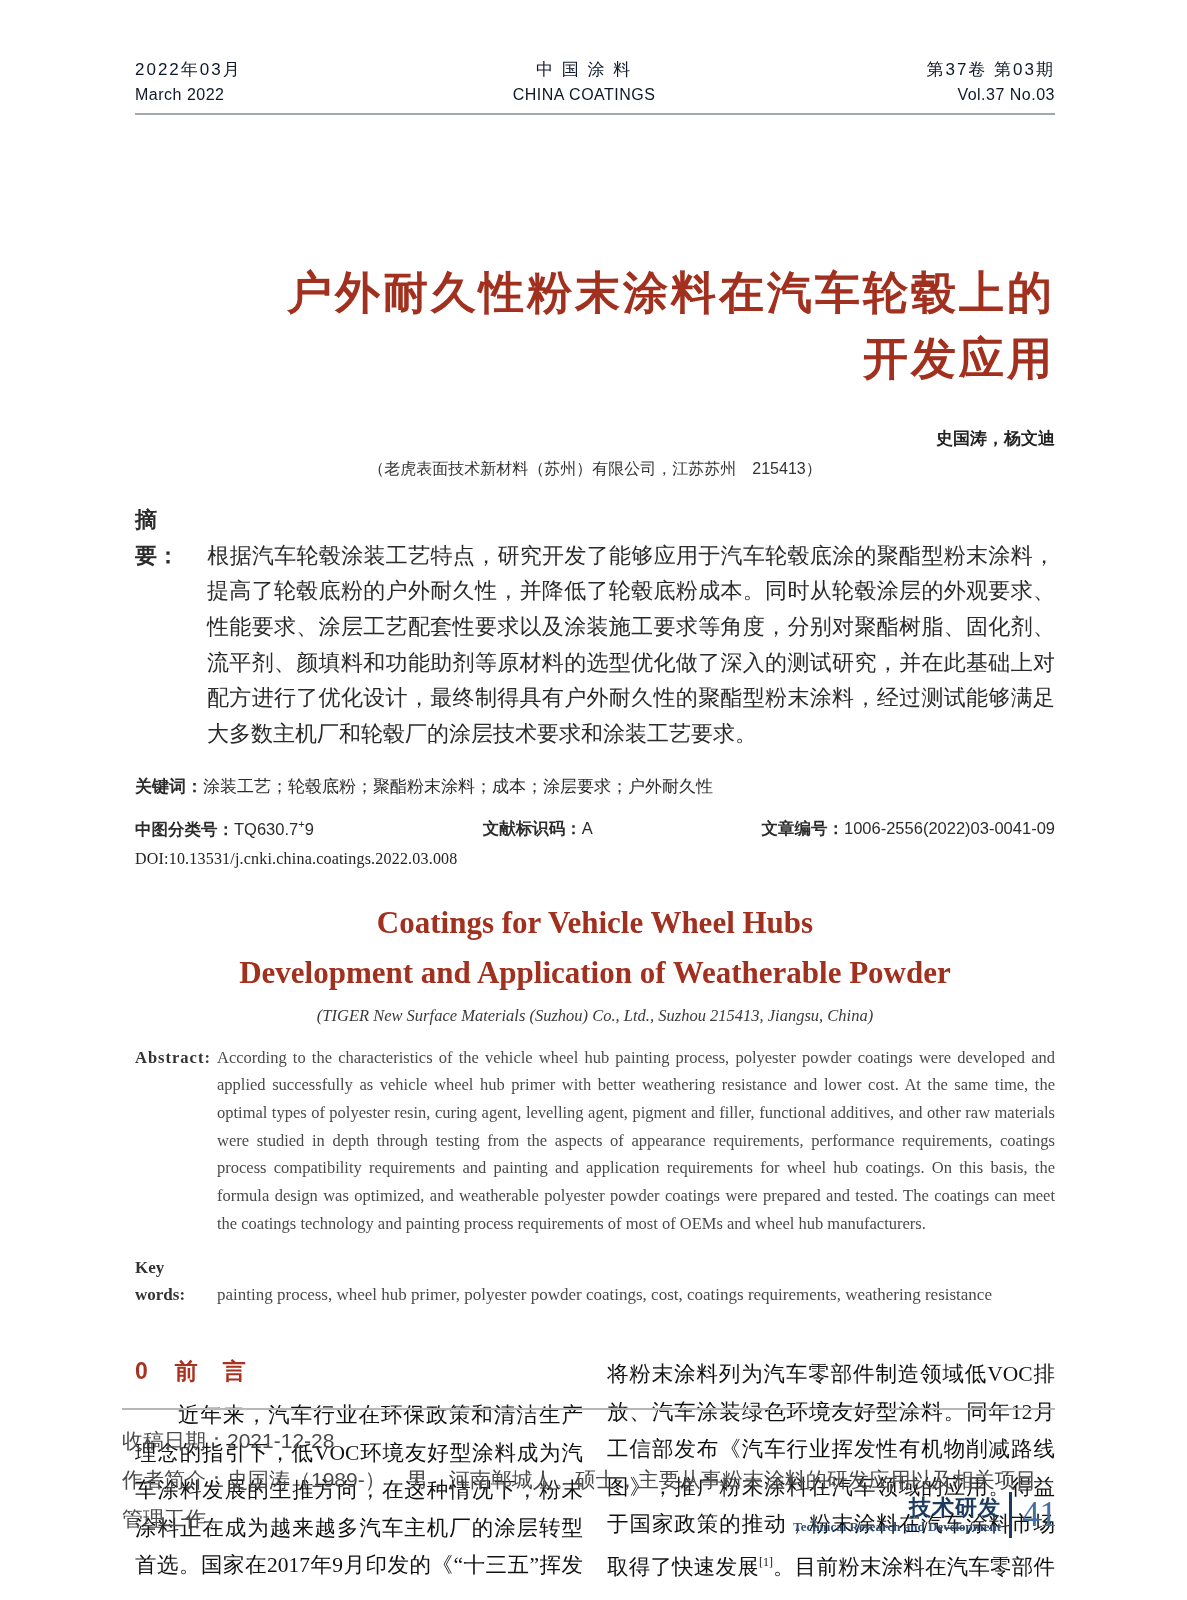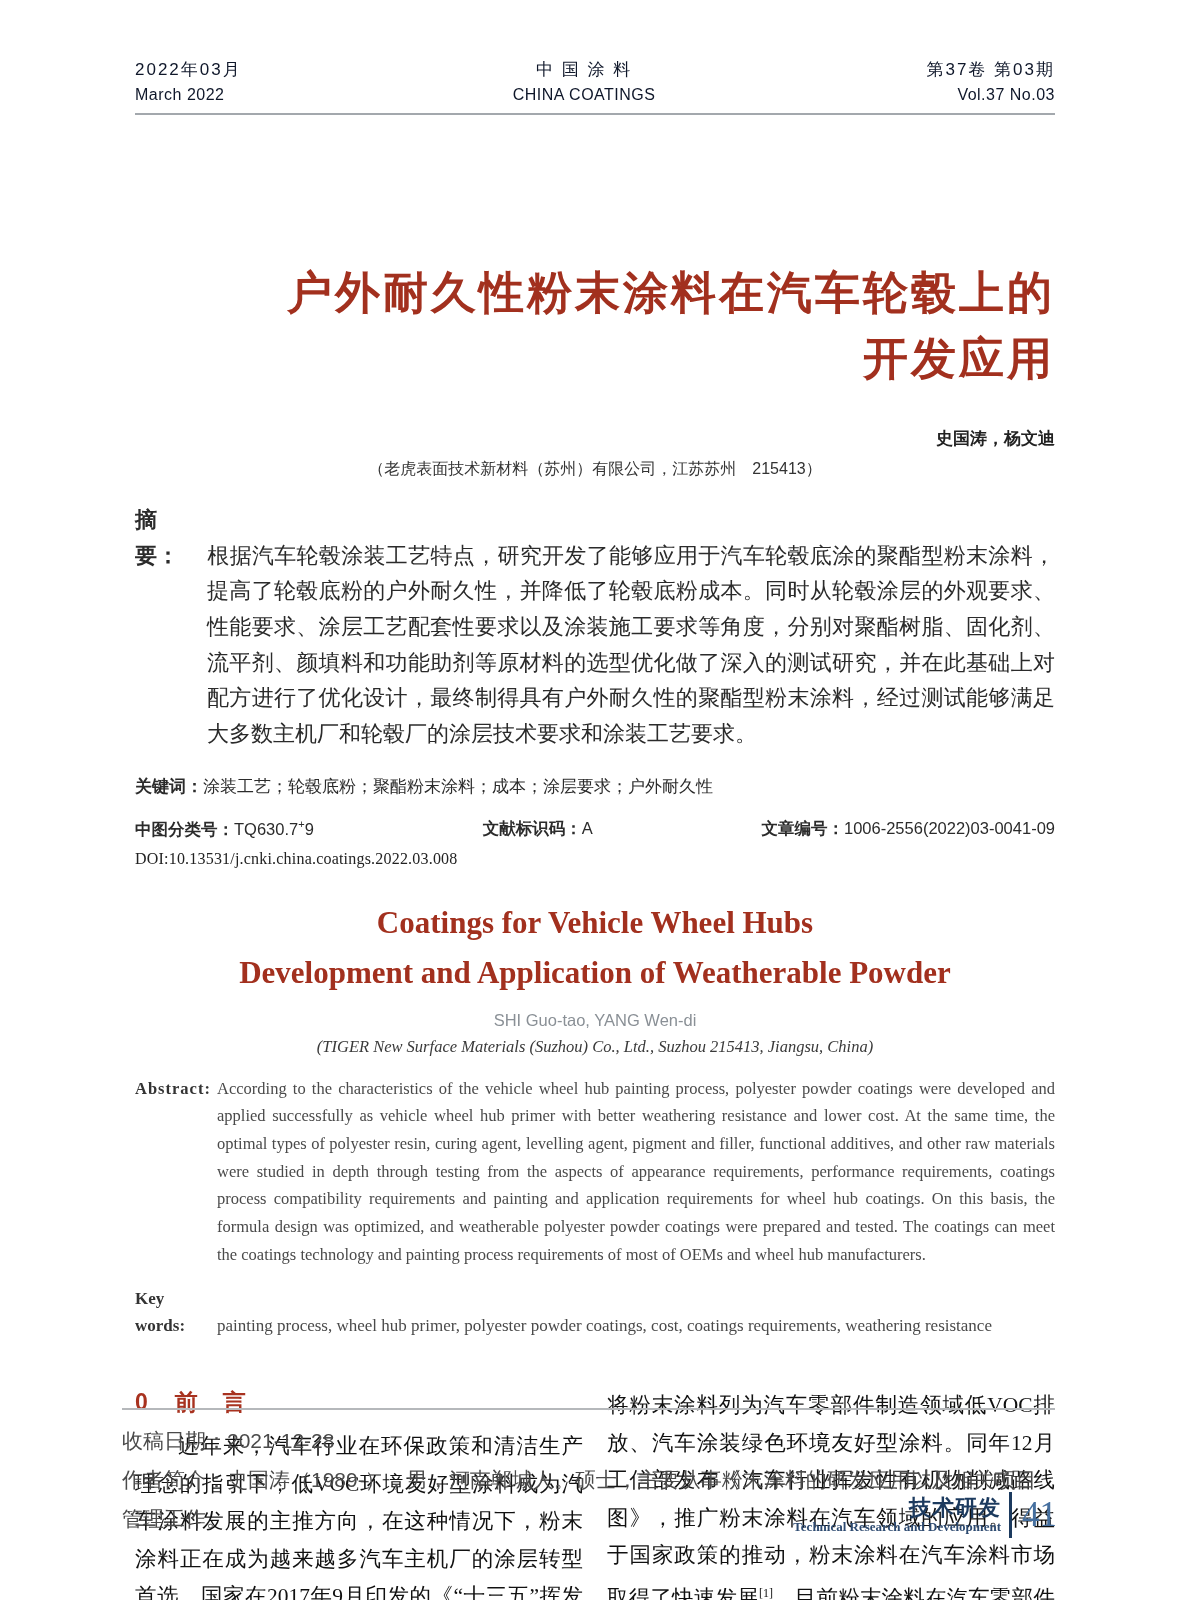--- a/index.html
+++ b/index.html
@@ -201,21 +201,20 @@
     <span><span class="lbl">文章编号：</span><span>1006-2556(2022)03-0041-09</span></span>
   </div>
 
   <div class="doi">DOI:10.13531/j.cnki.china.coatings.2022.03.008</div>
 
   <h2 class="title-en">
     <span style="display:block">Coatings for Vehicle Wheel Hubs</span>
     <span style="display:block">Development and Application of Weatherable Powder</span>
   </h2>
 
-  <div class="authors-en">SHI Guo-tao, YANG Wen-di</div>
   <div class="affil-en">(TIGER New Surface Materials (Suzhou) Co., Ltd., Suzhou 215413, Jiangsu, China)</div>
 
   <p class="abs-en"><span class="lbl">Abstract:</span><span>According to the characteristics of the vehicle wheel hub painting process, polyester powder coatings were developed and applied successfully as vehicle wheel hub primer with better weathering resistance and lower cost. At the same time, the optimal types of polyester resin, curing agent, levelling agent, pigment and filler, functional additives, and other raw materials were studied in depth through testing from the aspects of appearance requirements, performance requirements, coatings process compatibility requirements and painting and application requirements for wheel hub coatings. On this basis, the formula design was optimized, and weatherable polyester powder coatings were prepared and tested. The coatings can meet the coatings technology and painting process requirements of most of OEMs and wheel hub manufacturers.</span></p>
 
   <p class="kw-en"><span class="lbl">Key words:</span><span>painting process, wheel hub primer, polyester powder coatings, cost, coatings requirements, weathering resistance</span></p>
 
   <div class="body-cols">
     <div class="colm">
       <h3 class="sec-h"><span class="num">0</span><span>前　言</span></h3>
       <p class="body-p indent">近年来，汽车行业在环保政策和清洁生产理念的指引下，低VOC环境友好型涂料成为汽车涂料发展的主推方向，在这种情况下，粉末涂料正在成为越来越多汽车主机厂的涂层转型首选。国家在2017年9月印发的《“十三五”挥发性有机物污染防治工作方案》中，</p>

